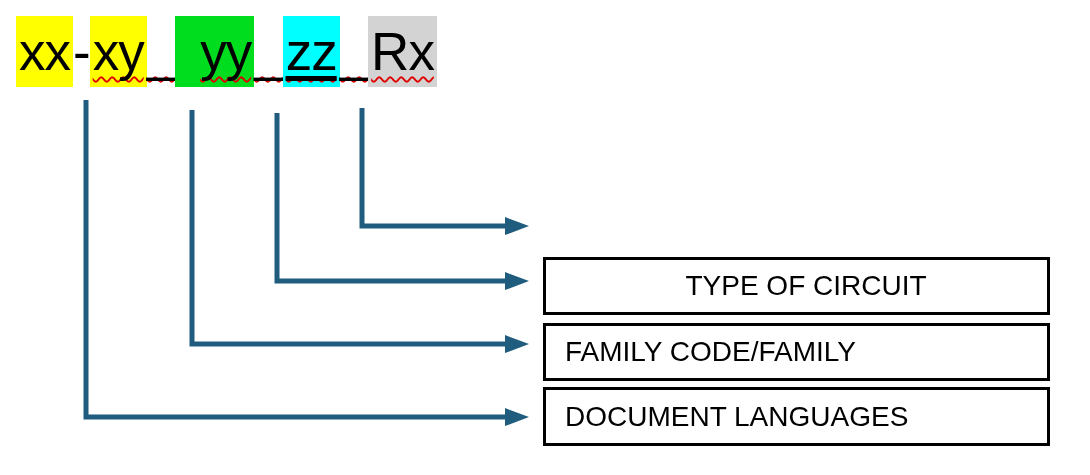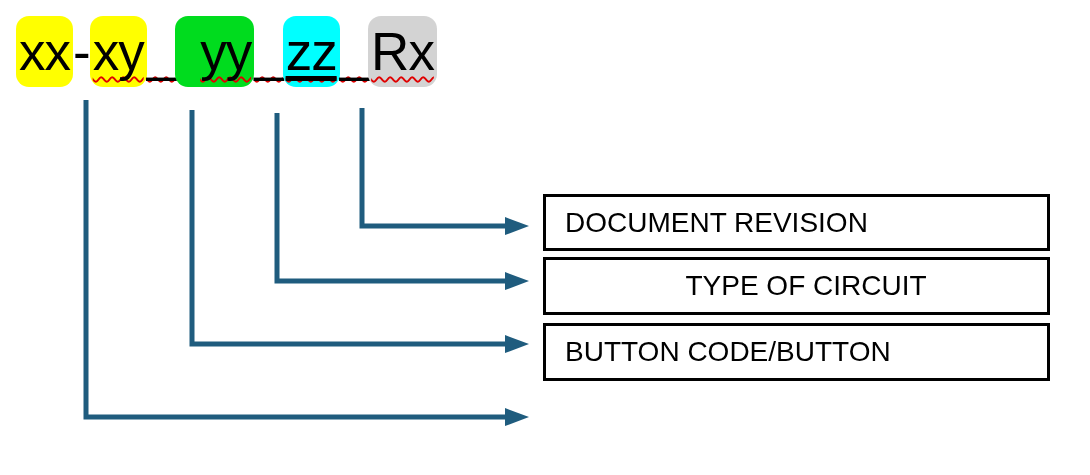--- a/index.html
+++ b/index.html
@@ -22,21 +22,21 @@
     overflow:hidden;
   }
   
   .code-line{
     position:absolute;left:16px;top:14px;
     font-size:53px;line-height:76px;
     color:var(--text);
     white-space:pre;
     letter-spacing:-1px;
   }
-  .hl{padding:6px 3px;border-radius:13px;}
+  .hl{padding:6px 3px;}
   .hl-yellow{background:var(--highlight-yellow);}
   .hl-green{background:var(--highlight-green);padding-left:25px;}
   .hl-cyan{background:var(--highlight-cyan);text-decoration:underline;}
   .hl-gray{background:var(--highlight-gray);}
   .squiggle-wrap{
     text-decoration-line:underline;
     text-decoration-style:wavy;
     text-decoration-color:var(--squiggle);
     text-decoration-thickness:2px;
     text-underline-offset:6px;
@@ -78,23 +78,23 @@
     <path d="M277 113 L277 281 L506 281" fill="none" stroke="#1F5C7E" stroke-width="5"></path>
     <polygon points="505,272 505,290 529,281" fill="#1F5C7E"></polygon>
 
     <path d="M192 110 L192 344 L506 344" fill="none" stroke="#1F5C7E" stroke-width="5"></path>
     <polygon points="505,335 505,353 529,344" fill="#1F5C7E"></polygon>
 
     <path d="M86 100 L86 417 L506 417" fill="none" stroke="#1F5C7E" stroke-width="5"></path>
     <polygon points="505,408 505,426 529,417" fill="#1F5C7E"></polygon>
   </svg>
 
-  <div class="label-box box-revision">
-    <span>DOCUMENT REVISION</span>
-  </div>
   <div class="label-box box-circuit">
     <span>TYPE OF CIRCUIT</span>
   </div>
   <div class="label-box box-family">
-    <span>BUTTON CODE/BUTTON</span>
+    <span>FAMILY CODE/FAMILY</span>
+  </div>
+  <div class="label-box box-languages">
+    <span>DOCUMENT LANGUAGES</span>
   </div>
 
 </div>
 
 </body></html>

